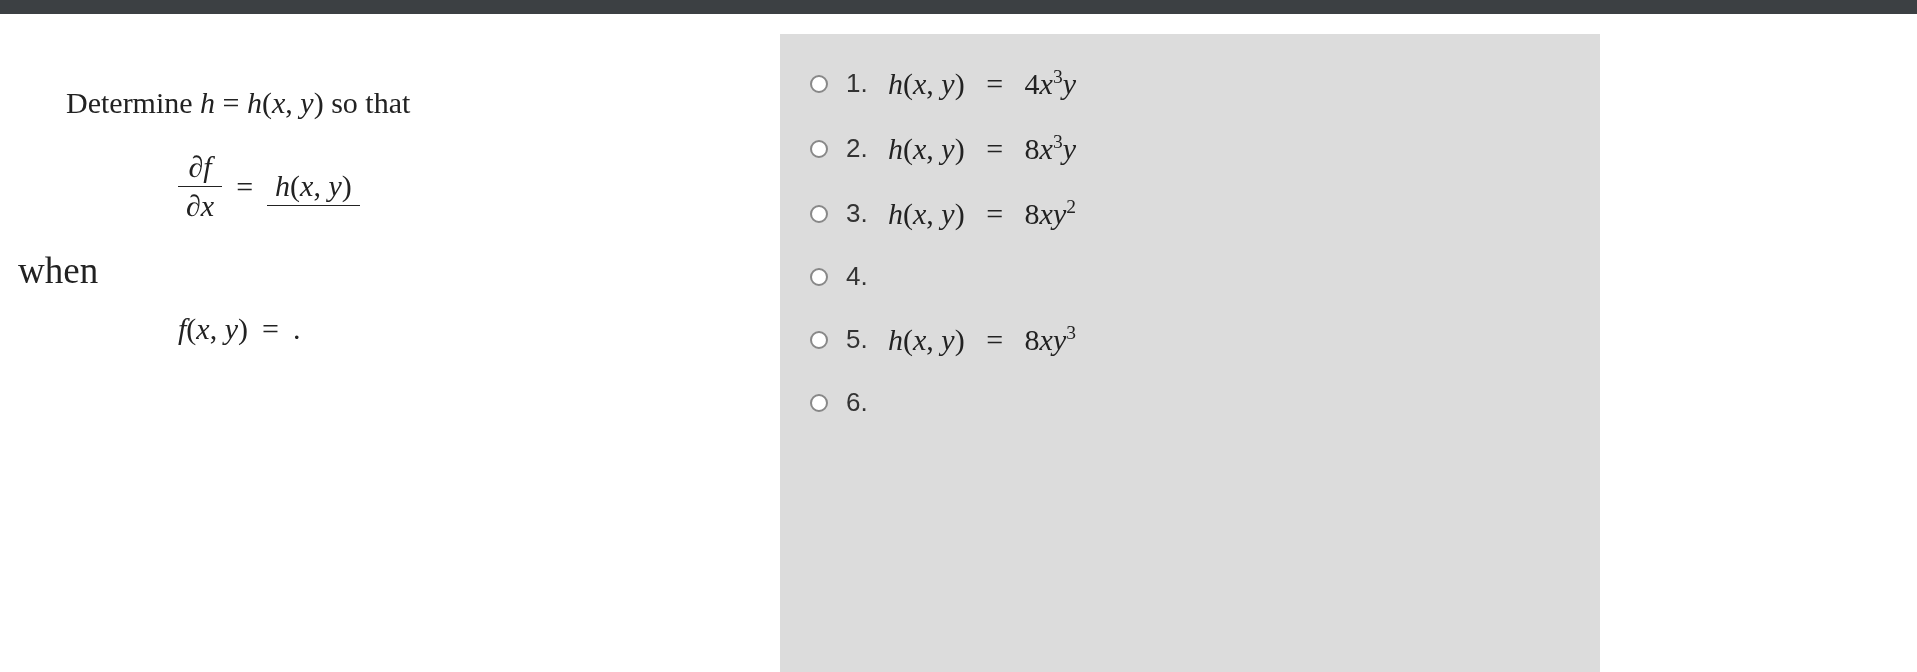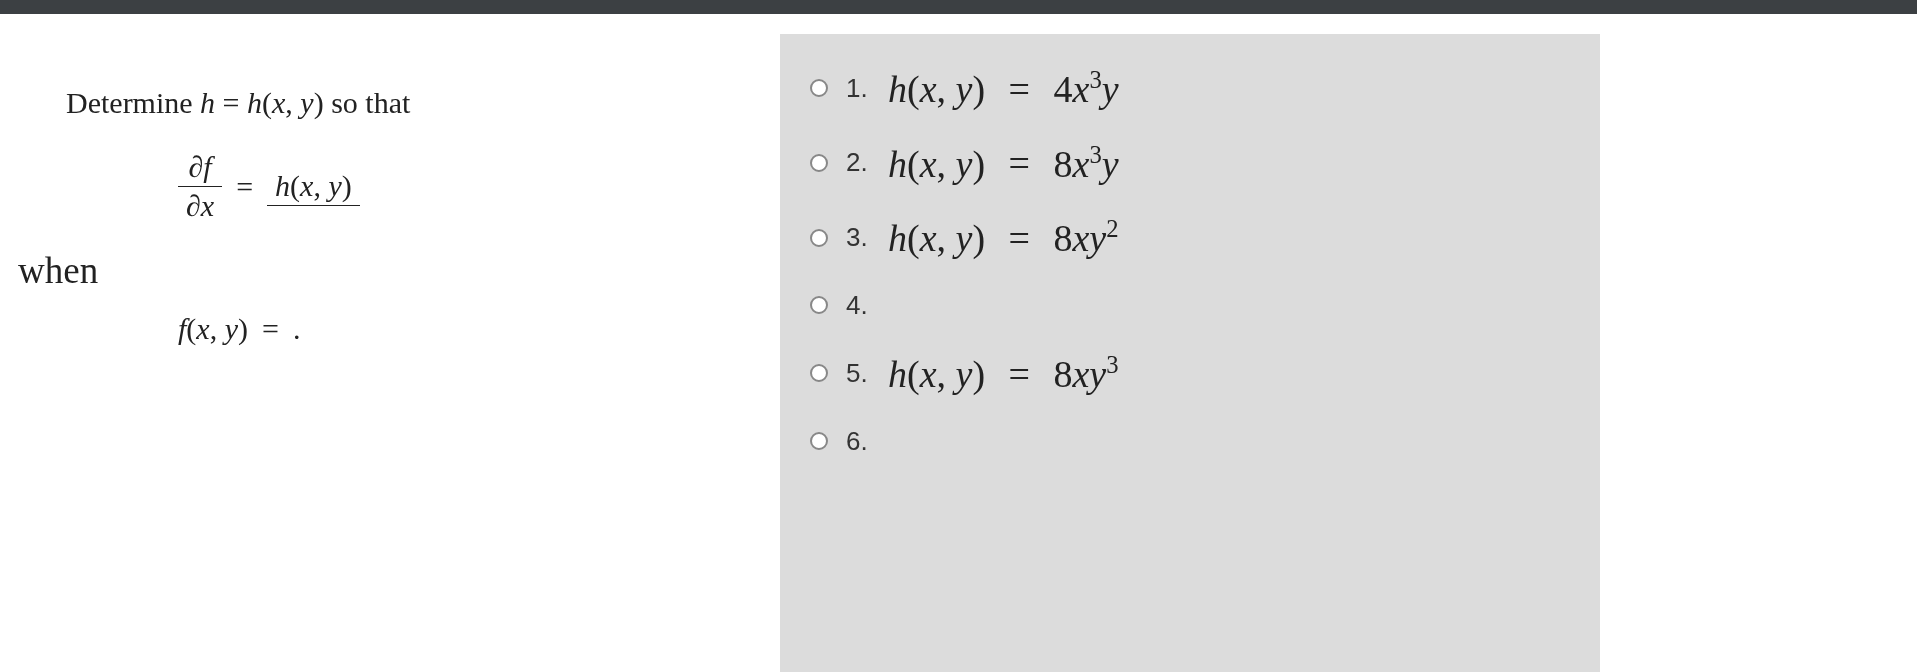--- a/index.html
+++ b/index.html
@@ -89,21 +89,21 @@
     flex-shrink: 0;
   }
   .opt-num {
     font-size: 26px;
     font-family: Arial, Helvetica, sans-serif;
     color: #333;
     margin-right: 14px;
     min-width: 28px;
   }
   .opt-math {
-    font-size: 38px;
+    font-size: 30px;
     font-style: italic;
     font-family: Georgia, 'Times New Roman', serif;
   }
   .opt-math .eq2 { font-style: normal; margin: 0 14px; }
   .paren { font-style: normal; }
   .dot { font-style: normal; }
 </style>
 </head>
 <body>
 

